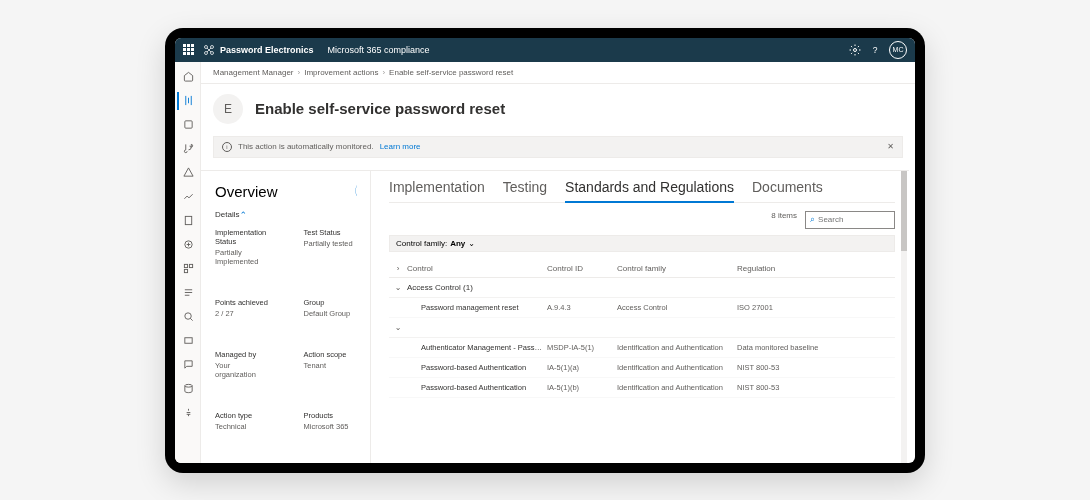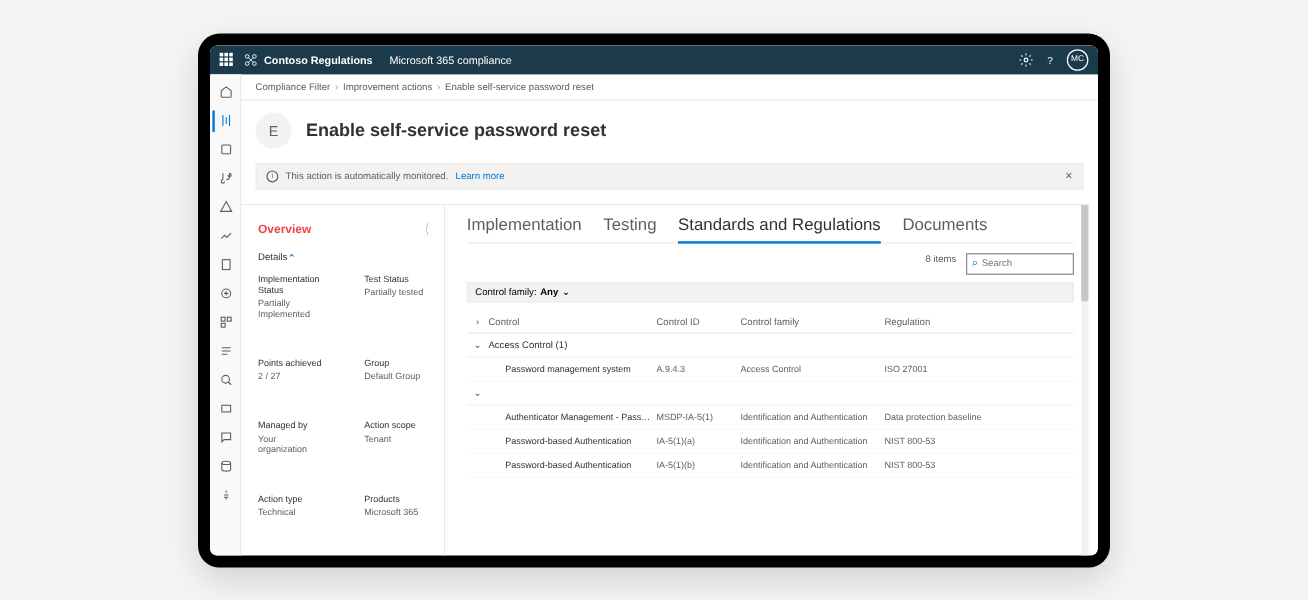--- a/index.html
+++ b/index.html
@@ -65,21 +65,21 @@
     .banner { margin: 0 12px 12px 12px; background: #f3f2f1; border: 1px solid #edebe9; height: 22px; display: flex; align-items: center; padding: 0 8px; font-size: 8px; color: #605e5c; gap: 6px; }
     .banner .info { width: 10px; height: 10px; border: 1px solid #605e5c; border-radius: 50%; display: flex; align-items: center; justify-content: center; font-size: 6px; }
     .banner .link { color: #0078d4; cursor: pointer; }
     .banner .spacer { flex: 1; }
     .banner .close { cursor: pointer; color: #605e5c; }
 
     .content { flex: 1; display: flex; border-top: 1px solid #edebe9; min-height: 0; margin: 0 6px 0 0; }
 
     .overview { width: 170px; padding: 12px 10px 12px 14px; position: relative; border-right: 1px solid #edebe9; }
     .overview .ohead { display: flex; align-items: center; justify-content: space-between; margin-bottom: 10px; }
-    .overview h2 { font-size: 10px; font-weight: 700; color: #ef4444; }
+    .overview h2 { font-size: 15px; font-weight: 400; color: #000000; }
     .overview .collapse { color: #0078d4; cursor: pointer; transform: scaleX(0.6); font-size: 12px; }
     .overview .section { font-size: 8px; color: #323130; display: flex; align-items: center; justify-content: flex-start; margin-bottom: 8px; }
     .overview .chev { color: #0078d4; cursor: pointer; font-size: 9px; }
     .ogrid { display: grid; grid-template-columns: 1fr 1fr; row-gap: 10px; column-gap: 6px; gap: 32px; }
     .ogrid .lbl { font-size: 7.5px; color: #323130; margin-bottom: 2px; }
     .ogrid .val { font-size: 7.5px; color: #605e5c; }
     .ogrid .val.link { color: #0078d4; cursor: pointer; }
 
     .detail { flex: 1; display: flex; flex-direction: column; padding: 8px 14px 0 18px; min-width: 0; position: relative; }
     .tabs { display: flex; gap: 18px; border-bottom: 1px solid #edebe9; height: 24px; align-items: center; font-size: 14px; color: #605e5c; }
@@ -124,21 +124,21 @@
           <span></span>
           <span></span>
       </div>
       <svg class="logo" viewBox="0 0 24 24" fill="none" stroke="#fff" stroke-width="1.5">
         <circle cx="6" cy="6" r="3"></circle>
           <circle cx="18" cy="6" r="3"></circle>
           <circle cx="6" cy="18" r="3"></circle>
           <circle cx="18" cy="18" r="3"></circle>
         <path d="M8 8l8 8M16 8l-8 8"></path>
       </svg>
-      <span class="org">Contoso Regulations</span>
+      <span class="org">Password Electronics</span>
       <span class="product">Microsoft 365 compliance</span>
       <span class="spacer"></span>
       <div class="ticon">
         <svg width="12" height="12" viewBox="0 0 24 24" fill="none" stroke="currentColor" stroke-width="2">
             <circle cx="12" cy="12" r="3"></circle>
             <path d="M12 1v3m0 16v3M4.2 4.2l2.1 2.1m11.4 11.4l2.1 2.1M1 12h3m16 0h3M4.2 19.8l2.1-2.1m11.4-11.4l2.1-2.1"></path>
           </svg>
       </div>
       <div class="ticon">?</div>
       <div class="avatar">MC</div>
@@ -224,21 +224,21 @@
           </div>
         <div class="nitem">
             <svg viewBox="0 0 24 24" fill="none" stroke="currentColor" stroke-width="2">
               <path d="M12 4v4m-4 4h8m-8 4h8m-4 4v-4"></path>
             </svg>
           </div>
       </div>
 
       <div class="main">
         <div class="breadcrumb">
-          <span class="bc">Compliance Filter</span>
+          <span class="bc">Management Manager</span>
           <span class="sep">›</span>
           <span class="bc">Improvement actions</span>
           <span class="sep">›</span>
           <span class="bc">Enable self-service password reset</span>
         </div>
 
         <div class="header">
           <div class="circle">E</div>
           <h1>Enable self-service password reset</h1>
         </div>
@@ -336,35 +336,35 @@
               <span>Control family</span>
               <span>Regulation</span>
             </div>
 
             <div class="grp">
               <span class="ar">⌄</span>
               <span>Access Control (1)</span>
             </div>
             <div class="row">
               <span></span>
-              <span class="c1">Password management system</span>
+              <span class="c1">Password management reset</span>
               <span class="c2">A.9.4.3</span>
               <span class="c3">Access Control</span>
               <span class="c4">ISO 27001</span>
             </div>
 
             <div class="grp">
               <span class="ar">⌄</span>
             </div>
             <div class="row">
               <span></span>
               <span class="c1">Authenticator Management - Password-bas…</span>
               <span class="c2">MSDP-IA-5(1)</span>
               <span class="c3">Identification and Authentication</span>
-              <span class="c4">Data protection baseline</span>
+              <span class="c4">Data monitored baseline</span>
             </div>
             <div class="row">
               <span></span>
               <span class="c1">Password-based Authentication</span>
               <span class="c2">IA-5(1)(a)</span>
               <span class="c3">Identification and Authentication</span>
               <span class="c4">NIST 800-53</span>
             </div>
             <div class="row">
               <span></span>

